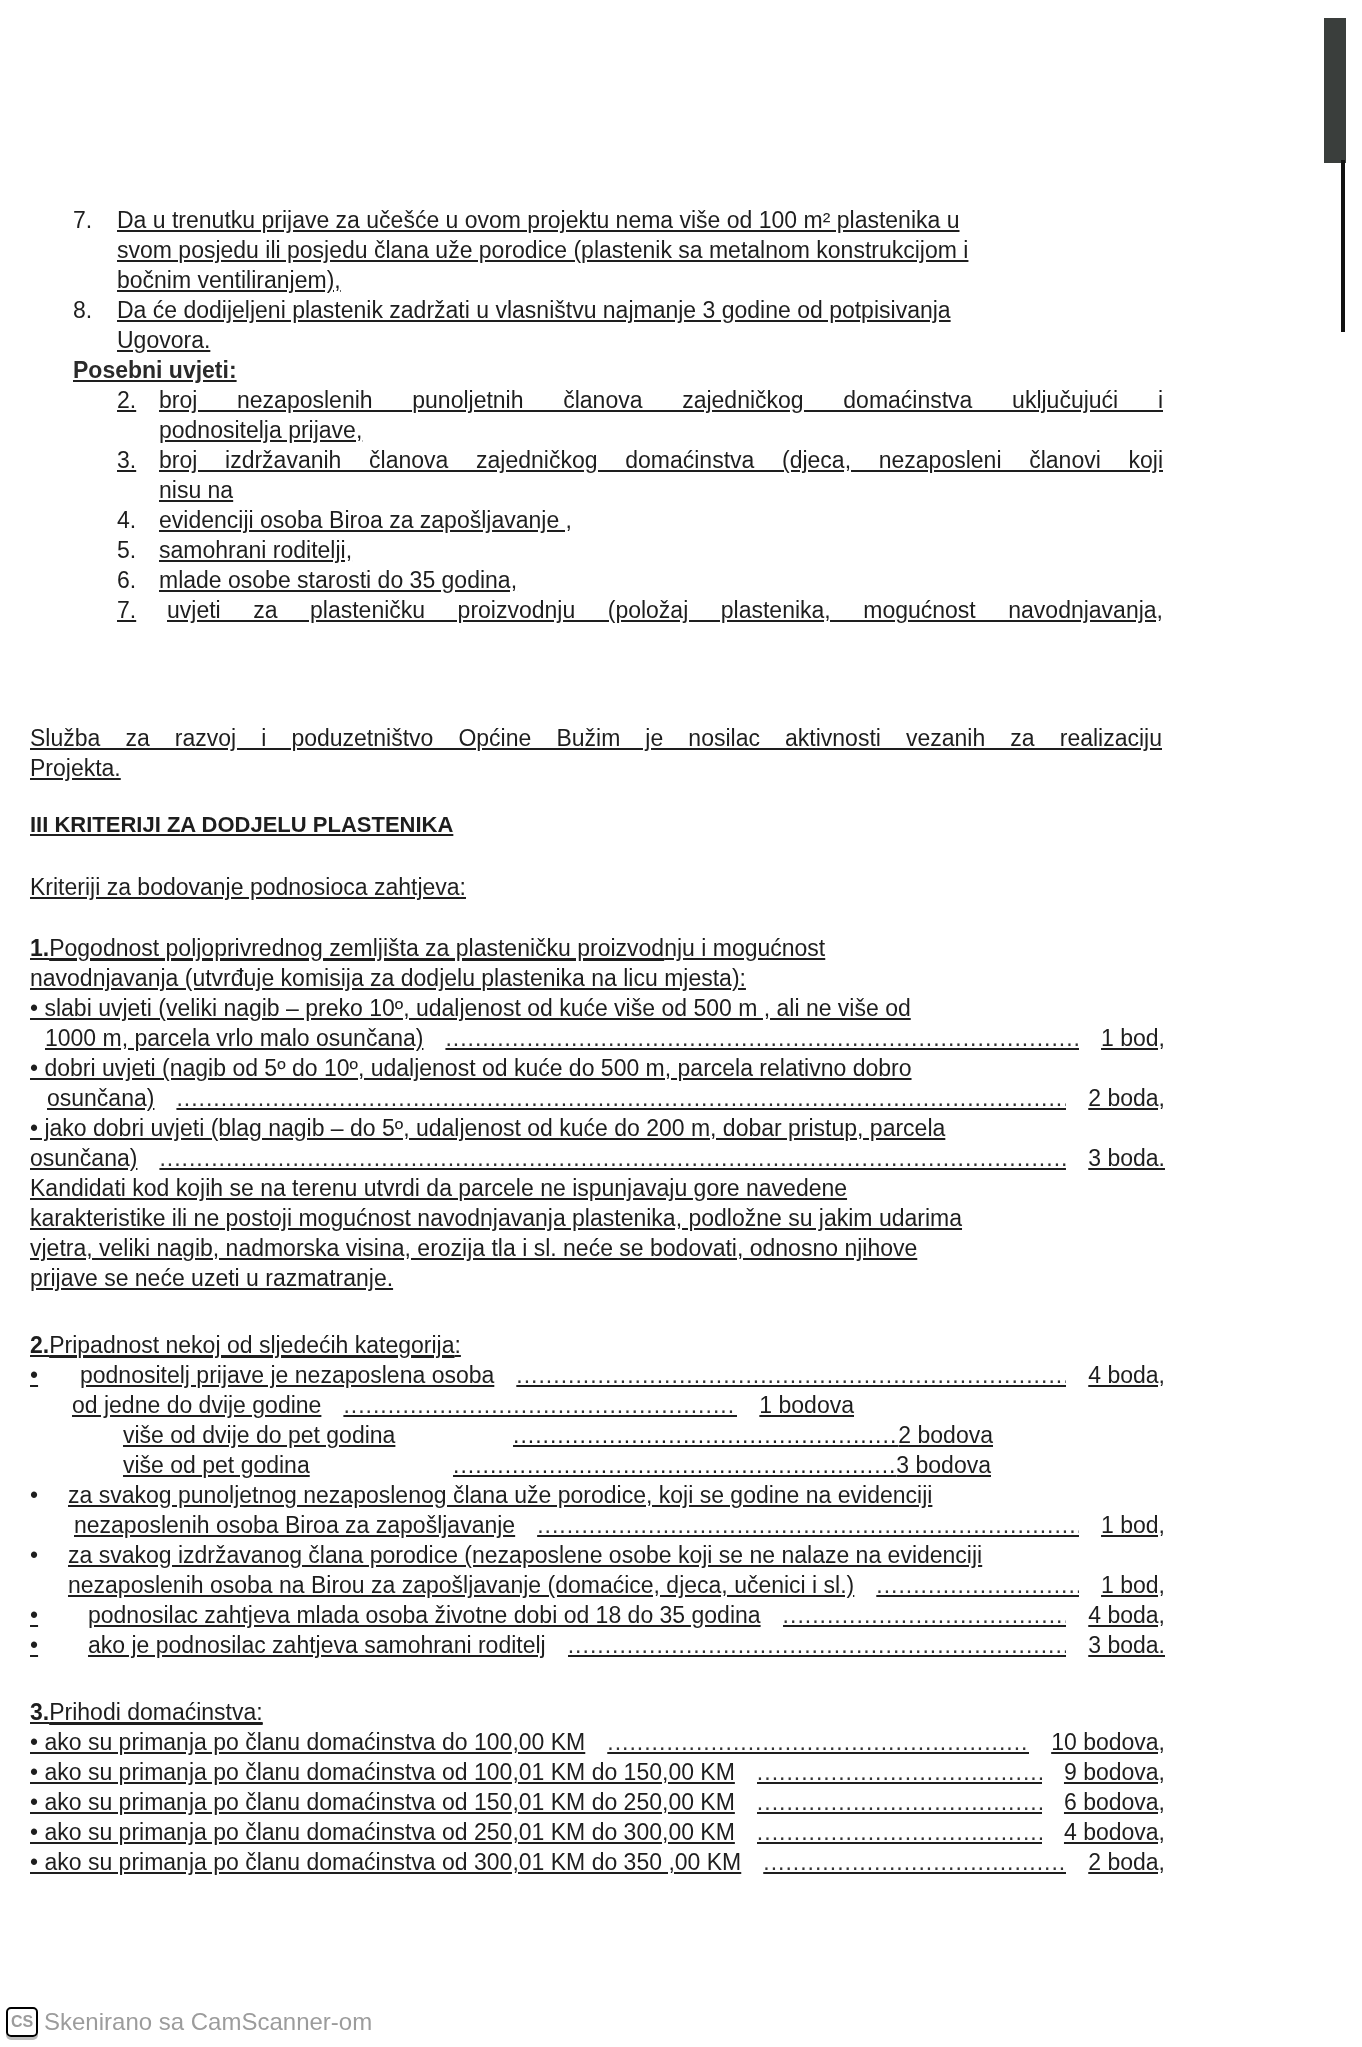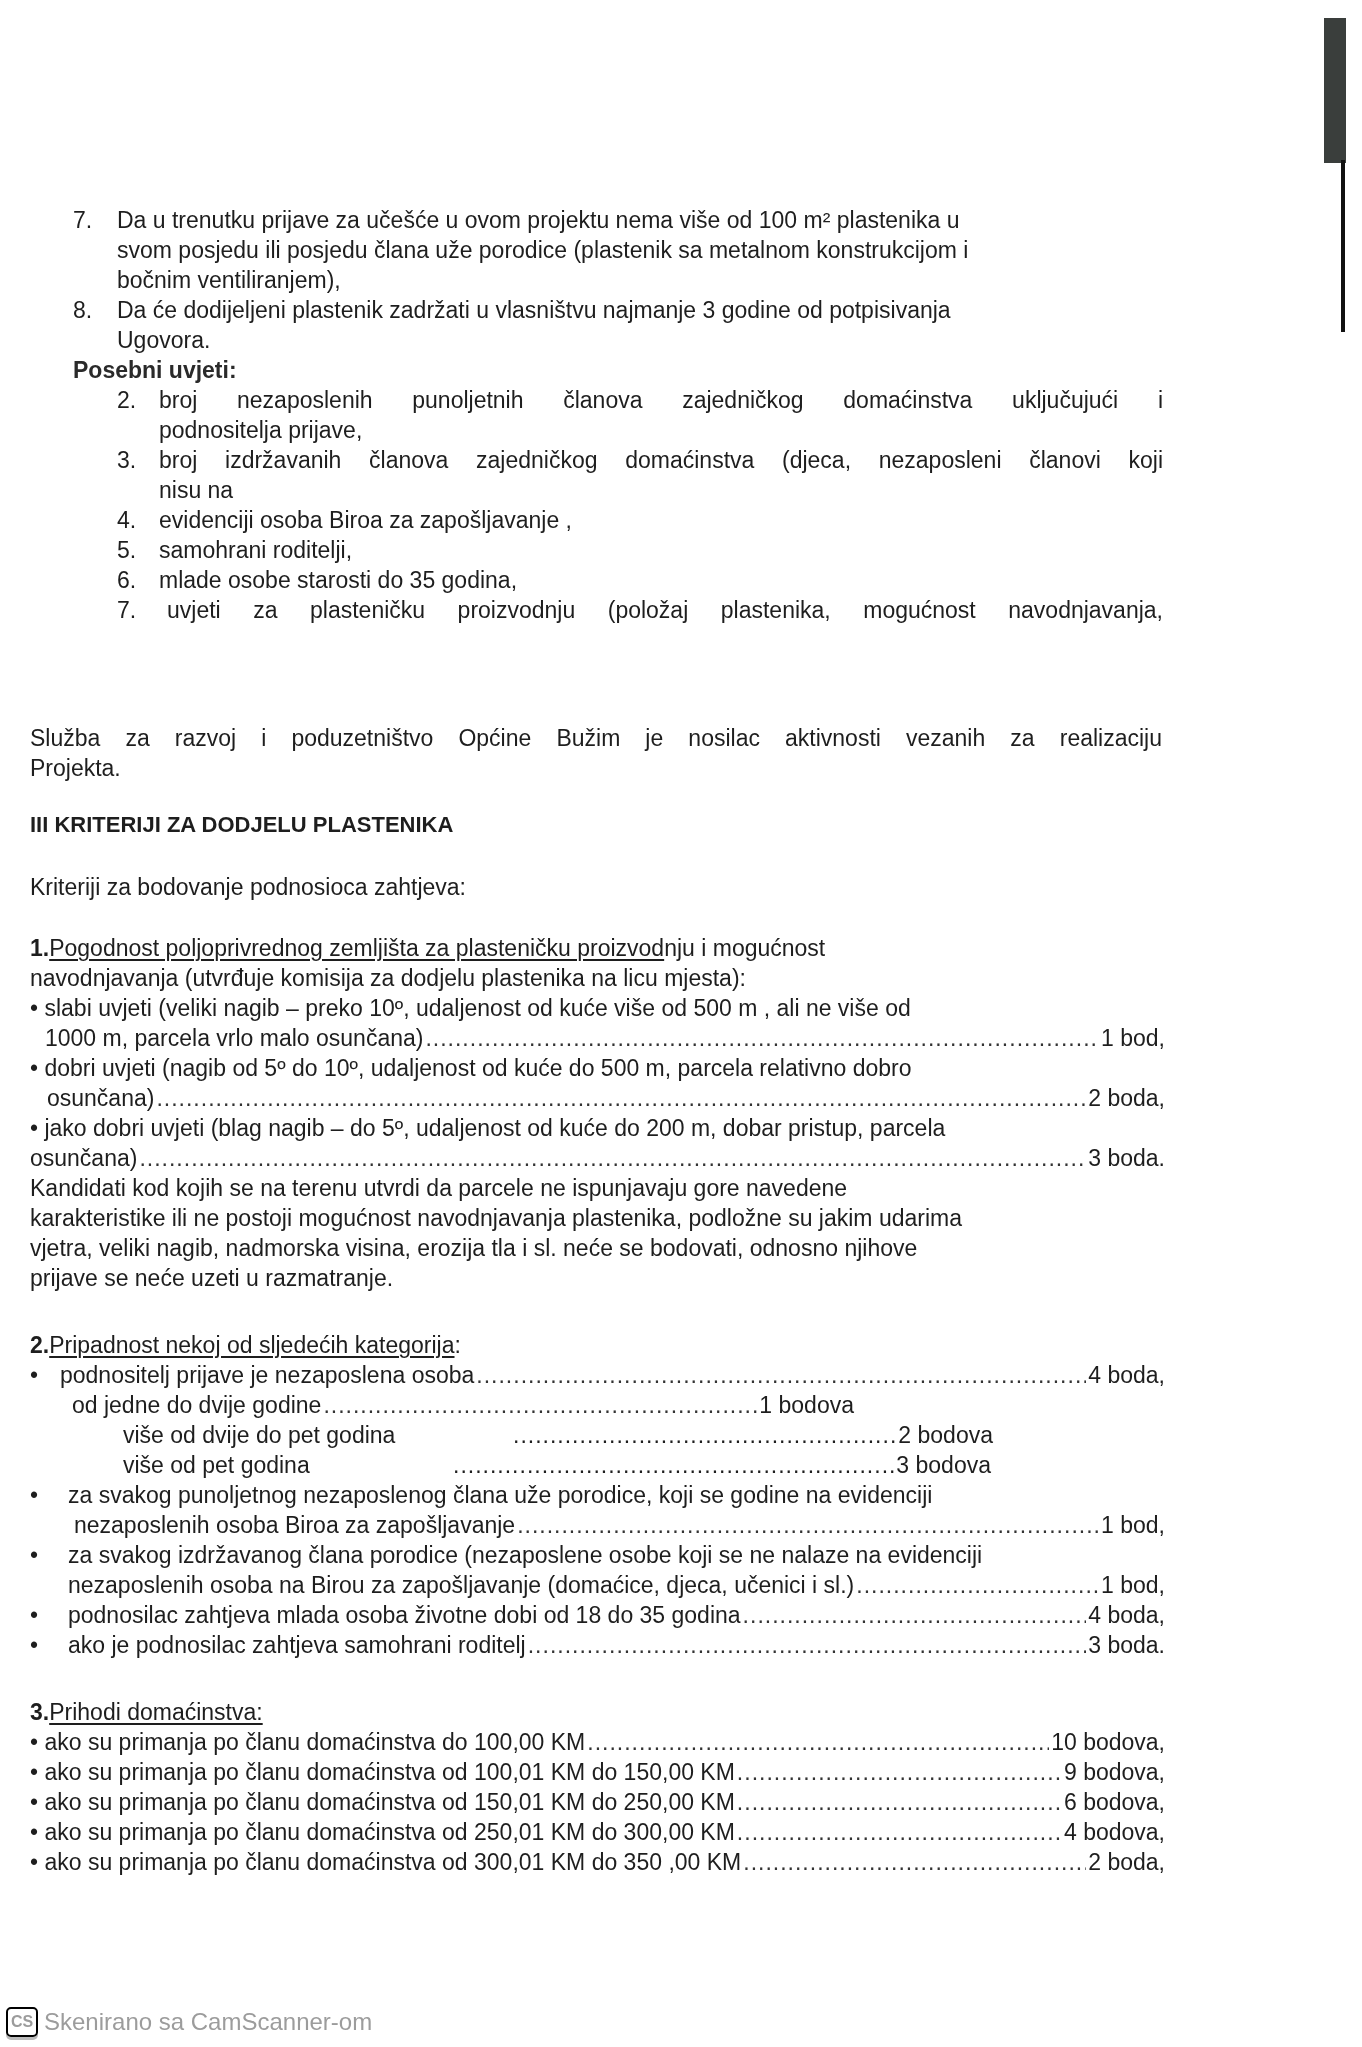--- a/index.html
+++ b/index.html
@@ -1,25 +1,25 @@
 <!DOCTYPE html>
 <html><head>
 <meta charset="utf-8">
 <style>
   html, body { margin:0; padding:0; }
   body { width:1362px; height:2047px; background:#ffffff; position:relative; overflow:hidden;
          font-family:"Liberation Sans", sans-serif; color:#1e1e1e; }
   .page { position:absolute; left:0; top:0; width:1362px; height:2047px; }
-  .blk { position:absolute; font-size:23px; line-height:30px; }
+  .blk { position:absolute; font-size:23px; line-height:30px;text-decoration:underline; }
   .line { white-space:nowrap; height:30px; }
   .num { display:inline-block; }
   .b { font-weight:bold; }
   .u { text-decoration:underline; text-decoration-thickness:2px; text-underline-offset:3px; }
   .jus { text-align:justify; text-align-last:justify; white-space:normal; }
-  .lead { display:flex; align-items:baseline; white-space:nowrap; }
+  .lead { display:flex; align-items:baseline; white-space:nowrap;gap:20px; }
   .lead .dots { flex:1; overflow:hidden; white-space:nowrap; letter-spacing:1px; color:#333; margin:0 2px; }
   .lead .dots::before { content:"........................................................................................................................................................................................................"; }
   .scan-bar { position:absolute; left:1324px; top:18px; width:22px; height:145px; background:#3a3e3c; }
   .scan-line { position:absolute; left:1341px; top:160px; width:4px; height:172px; background:#111; }
   .watermark { position:absolute; left:6px; top:2004px; height:36px; display:flex; align-items:center; color:#9c9c9c; font-size:24px; }
   .cs-logo { width:28px; height:26px; border:2px solid #000000; border-radius:5px; color:#9c9c9c; font-size:16px; font-weight:bold;
              display:flex; align-items:center; justify-content:center; margin-right:6px; box-shadow:0 3px 0 #bbb; }
 </style>
 </head>
 <body>

